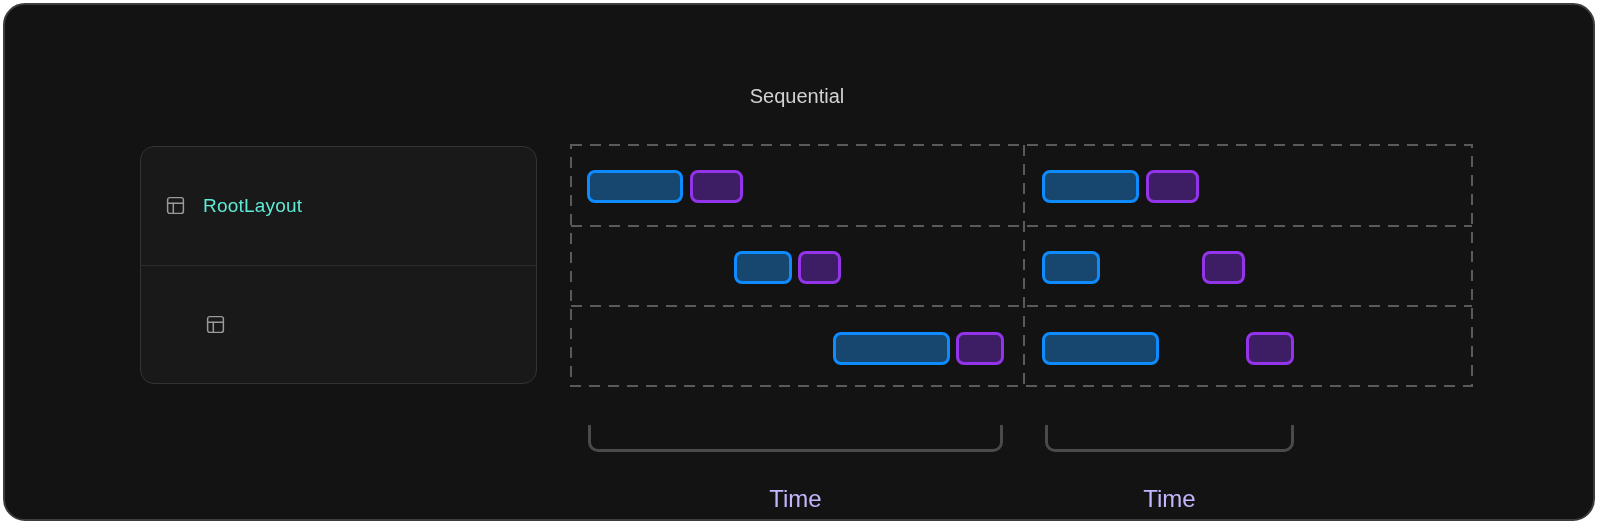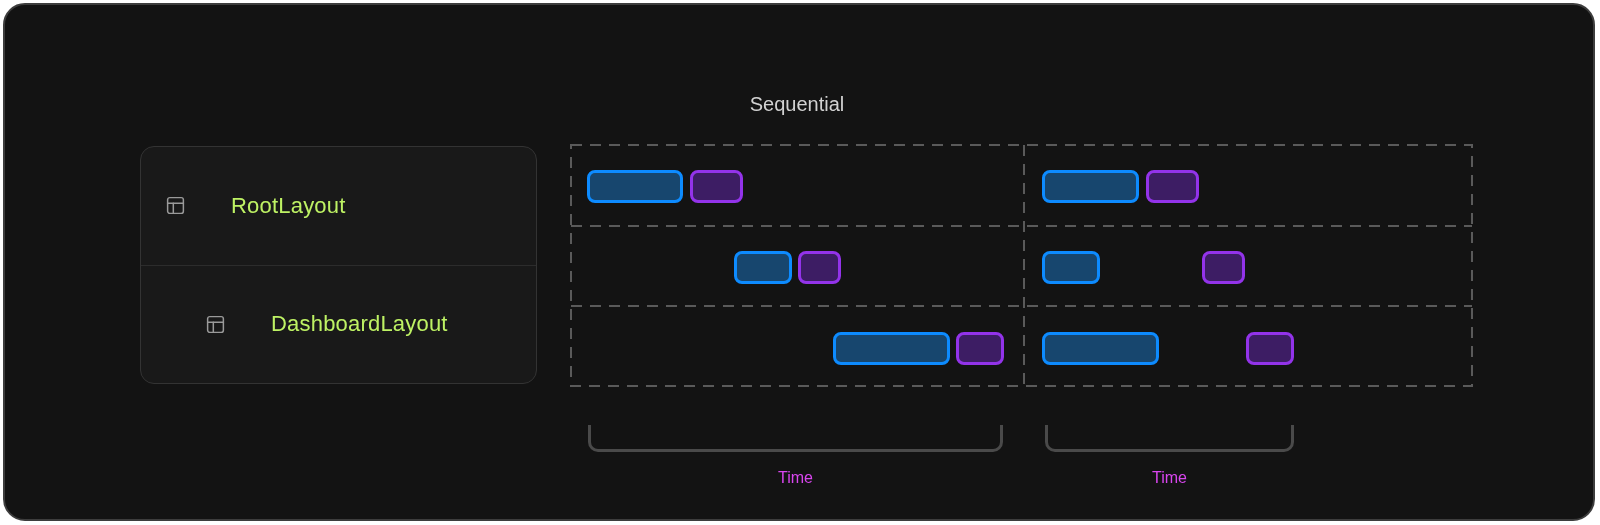--- a/index.html
+++ b/index.html
@@ -21,44 +21,44 @@
     display:flex; flex-direction:column; overflow:hidden;
   }
   .tree-row { flex:1; display:flex; align-items:center; }
   .tree-row + .tree-row { border-top:1px solid #2c2c2c; }
   .indent-0 { padding-left:24px; }
   .indent-1 { padding-left:64px; }
   .indent-2 { padding-left:108px; }
   .tree-icon { width:21px; height:21px; margin-right:17px; flex:none; display:block; }
   .tree-icon svg { display:block; width:100%; height:100%; stroke:#9a9a9a; fill:none;
                    stroke-width:1.7; stroke-linecap:round; stroke-linejoin:round; }
-  .tree-label { font-size:22px; color:#bef264; letter-spacing:0.2px;margin-left:28px; }
+  .tree-label { font-size:19px; color:#5eead4; letter-spacing:0.2px; }
   
   .col-header {
-    position:absolute; top:86px; height:26px; line-height:26px;
+    position:absolute; top:78px; height:26px; line-height:26px;
     text-align:center; font-size:20px; color:#d2d2d2;
   }
   .col-header.seq { left:565px; width:454px; }
   .col-header.par { left:1019px; width:449px; }
   .grid { position:absolute; left:565px; top:139px; width:903px; height:243px; }
   .grid svg { position:absolute; left:0; top:0; }
   .bar {
     position:absolute; height:33px; box-sizing:border-box;
     border-radius:8px; border:3px solid transparent;
   }
   .bracket {
     position:absolute; top:420px; height:27px; box-sizing:border-box;
     border:3px solid #4a4a4a; border-top:none;
     border-radius:0 0 10px 10px;
   }
   .bracket.seq { left:583px; width:415px; }
   .bracket.par { left:1040px; width:249px; }
   .time-label {
-    position:absolute; top:464px; text-align:center;
-    font-size:16px; color:#d946ef;
+    position:absolute; top:480px; text-align:center;
+    font-size:24px; color:#c4b5fd;
   }
   .time-label.seq { left:583px; width:415px; }
   .time-label.par { left:1040px; width:249px; }
 </style>
 </head>
 <body>
 
 <div class="screen">
   <div class="panel">
 
@@ -74,21 +74,20 @@
         <span class="tree-label">RootLayout</span>
       </div>
       <div class="tree-row indent-1">
         <span class="tree-icon">
           <svg viewBox="0 0 24 24">
               <rect x="3" y="3" width="18" height="18" rx="2.5"></rect>
               <path d="M3 9.5h18"></path>
               <path d="M9.5 9.5V21"></path>
             </svg>
         </span>
-        <span class="tree-label">DashboardLayout</span>
       </div>
     </div>
 
     <div class="col-header seq">Sequential</div>
 
     <div class="grid" id="grid">
       <svg width="903" height="243">
         <g fill="none" stroke="#5a5a5a" stroke-width="2" stroke-dasharray="11 8">
           <rect x="1" y="1" width="901" height="241"></rect>
           <line x1="454" y1="1" x2="454" y2="242"></line>

